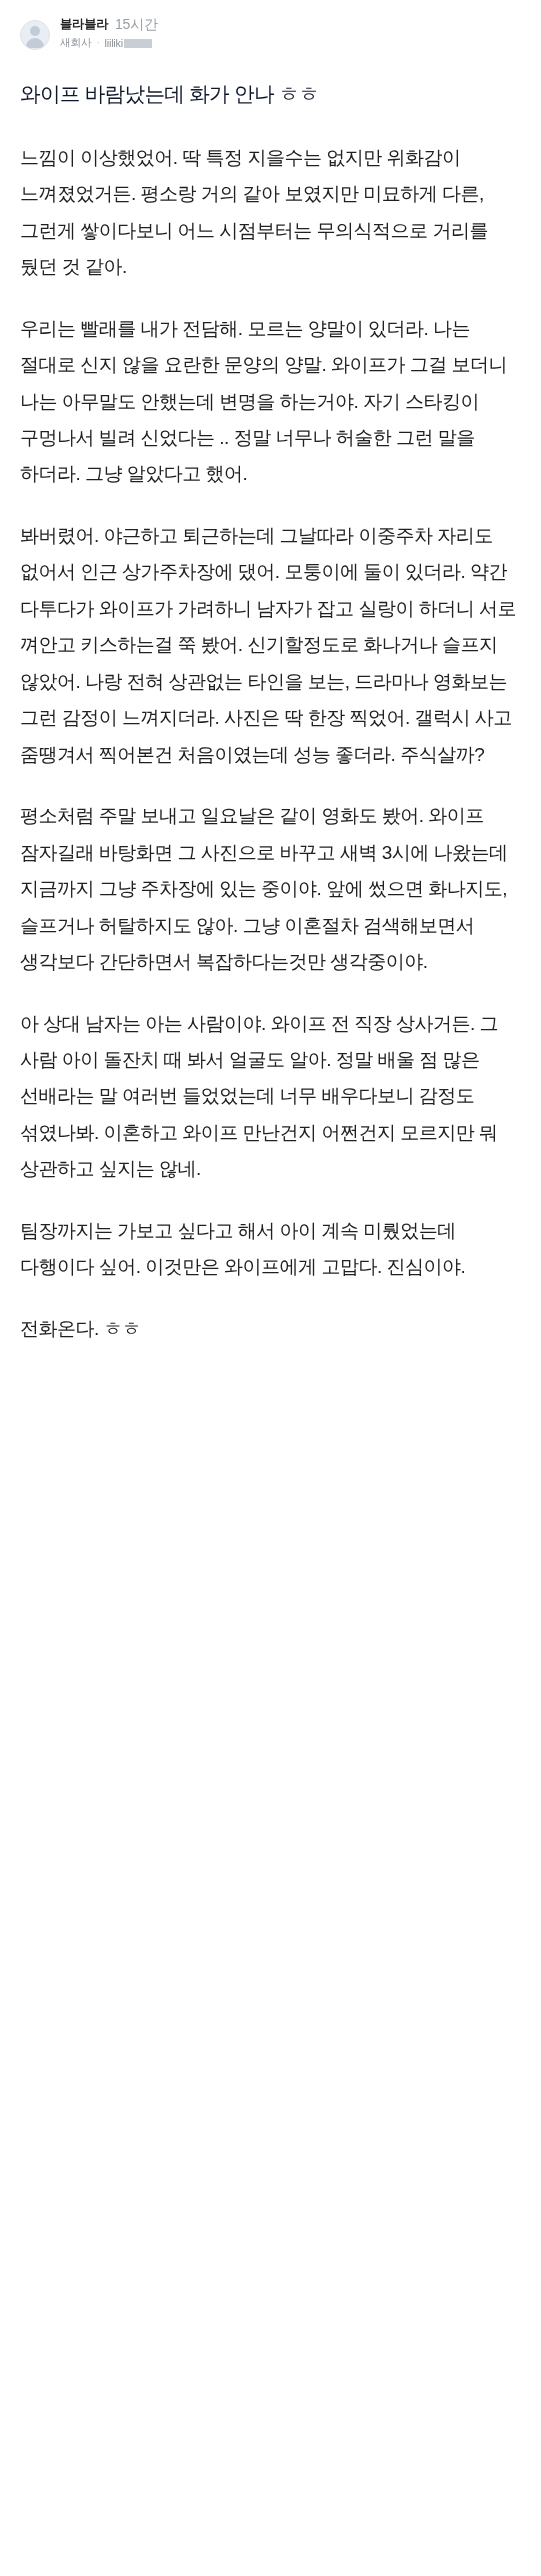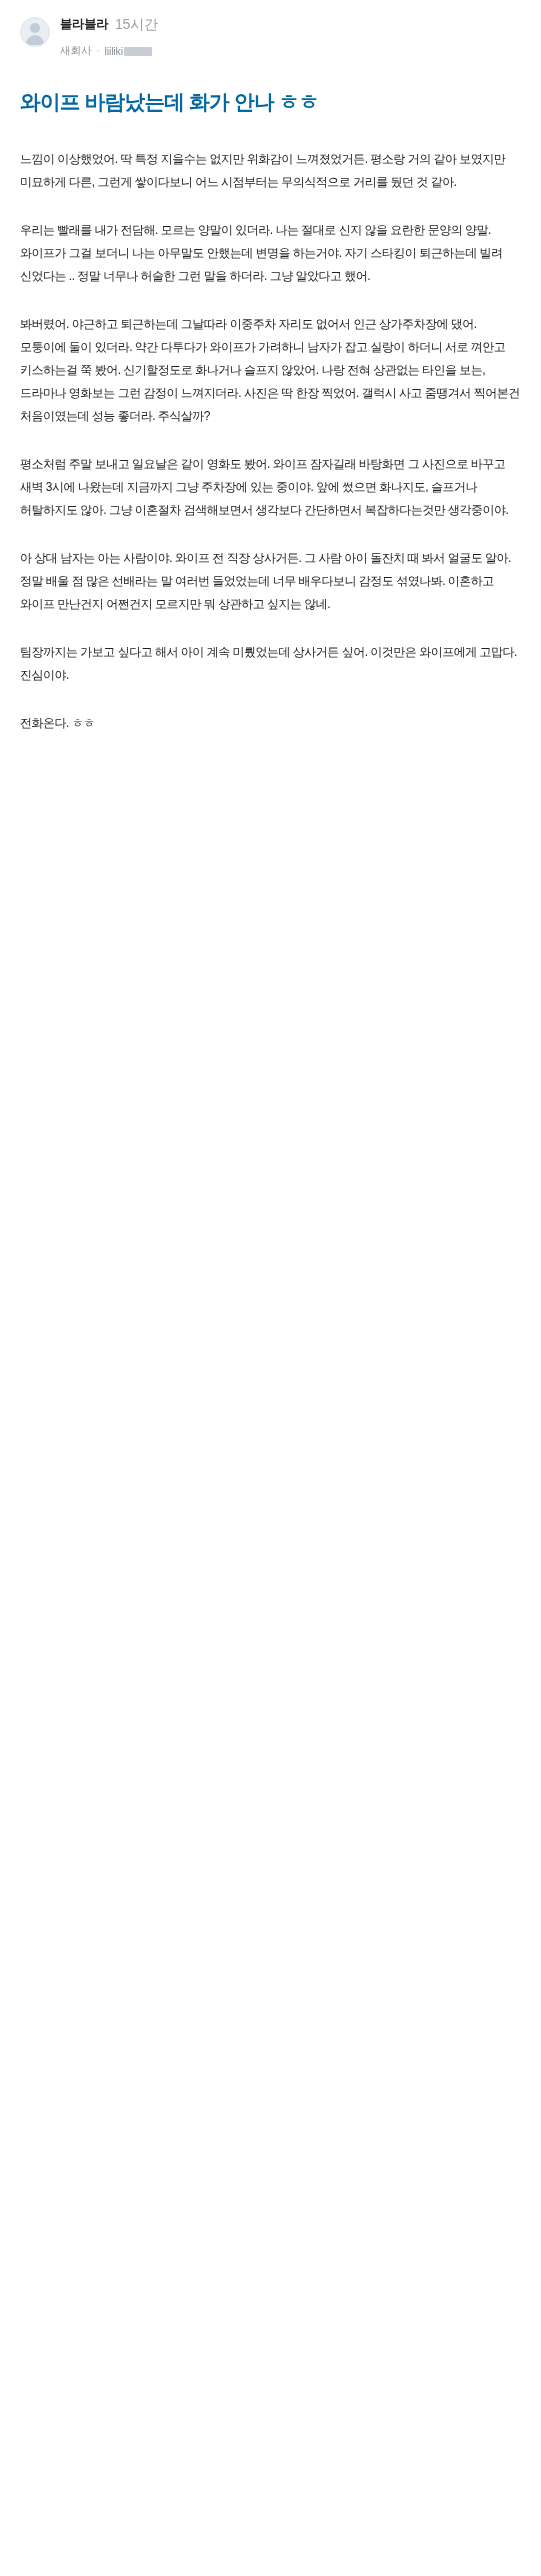--- a/index.html
+++ b/index.html
@@ -16,21 +16,21 @@
     width: 541px;
     min-height: 2576px;
     box-sizing: border-box;
     background: #ffffff;
     padding: 0;
     position: relative;
   }
   
   .post-header {
     display: flex;
-    align-items: flex-start;
+    align-items: flex-end;
     padding: 15px 20px 5px 20px;
     box-sizing: border-box;
   }
   .avatar {
     width: 28px;
     height: 28px;
     border-radius: 50%;
     background: #e9eef5;
     border: 0.8px solid #dde3ea;
     flex: 0 0 auto;
@@ -75,21 +75,21 @@
     font-weight: bold;
     color: #222;
     letter-spacing: -0.2px;
   }
   .timestamp {
     font-size: 14px;
     color: #9aa0a6;
     letter-spacing: -0.2px;
   }
   .head-line2 {
-    margin-top: 10px;
+    margin-top: 2px;
     display: flex;
     align-items: center;
     gap: 5px;
     font-size: 10.7px;
     color: #8b9097;
     letter-spacing: -0.2px;
   }
   .dot-sep {
     color: #c4c8cd;
     font-size: 10px;
@@ -106,31 +106,31 @@
     height: 9px;
     background: #c9ced4;
     border-radius: 0.8px;
     vertical-align: -0.8px;
     margin-left: 0.8px;
   }
   
   .post-title {
     padding: 11.5px 20px 5px 20px;
     font-size: 20.6px;
-    font-weight: bold;
-    color: #0369a1;
+    font-weight: normal;
+    color: #0f172a;
     letter-spacing: -0.7px;
     line-height: 1.35;
   }
   
   .post-body {
     padding: 13px 20px 33px 20px;
   }
   .para {
-    font-size: 12px;
+    font-size: 19px;
     line-height: 1.92;
     color: #202020;
     letter-spacing: -0.5px;
     margin: 0 0 25px 0;
     white-space: pre-wrap;
     word-break: keep-all;
   }
   .para:last-child { margin-bottom: 0; }
 </style>
 </head>
@@ -150,22 +150,22 @@
         <span class="dot-sep">·</span>
         <span class="sub-id"><span>liiliki</span><span class="masked"></span></span>
       </div>
     </div>
   </div>
 
   <h1 class="post-title">와이프 바람났는데 화가 안나 ㅎㅎ</h1>
 
   <div class="post-body">
     <p class="para">느낌이 이상했었어. 딱 특정 지을수는 없지만 위화감이 느껴졌었거든. 평소랑 거의 같아 보였지만 미묘하게 다른, 그런게 쌓이다보니 어느 시점부터는 무의식적으로 거리를 뒀던 것 같아.</p>
-    <p class="para">우리는 빨래를 내가 전담해. 모르는 양말이 있더라. 나는 절대로 신지 않을 요란한 문양의 양말. 와이프가 그걸 보더니 나는 아무말도 안했는데 변명을 하는거야. 자기 스타킹이 퇴근하는데 빌려 신었다는 .. 정말 너무나 허술한 그런 말을 하더라. 그냥 알았다고 했어.</p>
+    <p class="para">우리는 빨래를 내가 전담해. 모르는 양말이 있더라. 나는 절대로 신지 않을 요란한 문양의 양말. 와이프가 그걸 보더니 나는 아무말도 안했는데 변명을 하는거야. 자기 스타킹이 구멍나서 빌려 신었다는 .. 정말 너무나 허술한 그런 말을 하더라. 그냥 알았다고 했어.</p>
     <p class="para">봐버렸어. 야근하고 퇴근하는데 그날따라 이중주차 자리도 없어서 인근 상가주차장에 댔어. 모퉁이에 둘이 있더라. 약간 다투다가 와이프가 가려하니 남자가 잡고 실랑이 하더니 서로 껴안고 키스하는걸 쭉 봤어. 신기할정도로 화나거나 슬프지 않았어. 나랑 전혀 상관없는 타인을 보는, 드라마나 영화보는 그런 감정이 느껴지더라. 사진은 딱 한장 찍었어. 갤럭시 사고 줌땡겨서 찍어본건 처음이였는데 성능 좋더라. 주식살까?</p>
     <p class="para">평소처럼 주말 보내고 일요날은 같이 영화도 봤어. 와이프 잠자길래 바탕화면 그 사진으로 바꾸고 새벽 3시에 나왔는데 지금까지 그냥 주차장에 있는 중이야. 앞에 썼으면 화나지도, 슬프거나 허탈하지도 않아. 그냥 이혼절차 검색해보면서 생각보다 간단하면서 복잡하다는것만 생각중이야.</p>
     <p class="para">아 상대 남자는 아는 사람이야. 와이프 전 직장 상사거든. 그 사람 아이 돌잔치 때 봐서 얼굴도 알아. 정말 배울 점 많은 선배라는 말 여러번 들었었는데 너무 배우다보니 감정도 섞였나봐. 이혼하고 와이프 만난건지 어쩐건지 모르지만 뭐 상관하고 싶지는 않네.</p>
-    <p class="para">팀장까지는 가보고 싶다고 해서 아이 계속 미뤘었는데 상사거든 싶어. 이것만은 와이프에게 고맙다. 진심이야.</p>
+    <p class="para">팀장까지는 가보고 싶다고 해서 아이 계속 미뤘었는데 다행이다 싶어. 이것만은 와이프에게 고맙다. 진심이야.</p>
     <p class="para">전화온다. ㅎㅎ</p>
   </div>
 
 </div>
 
 
 </body></html>

